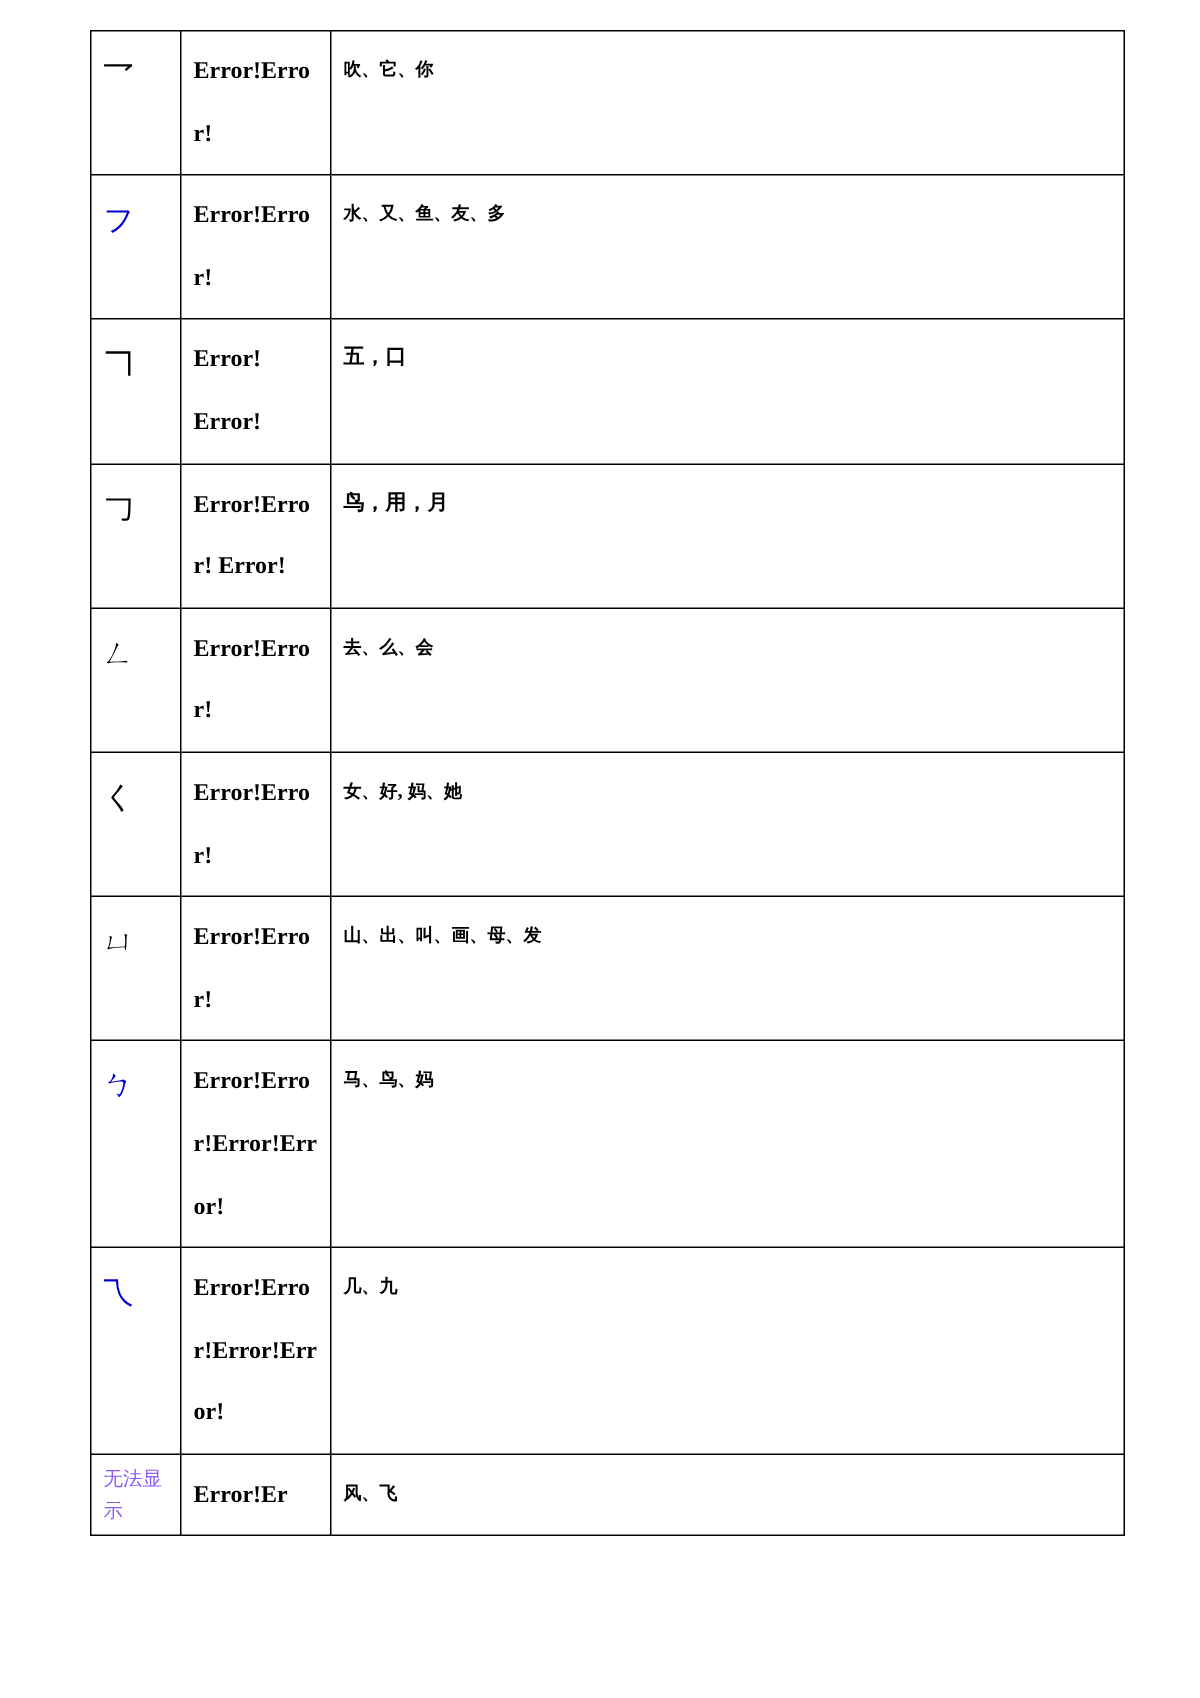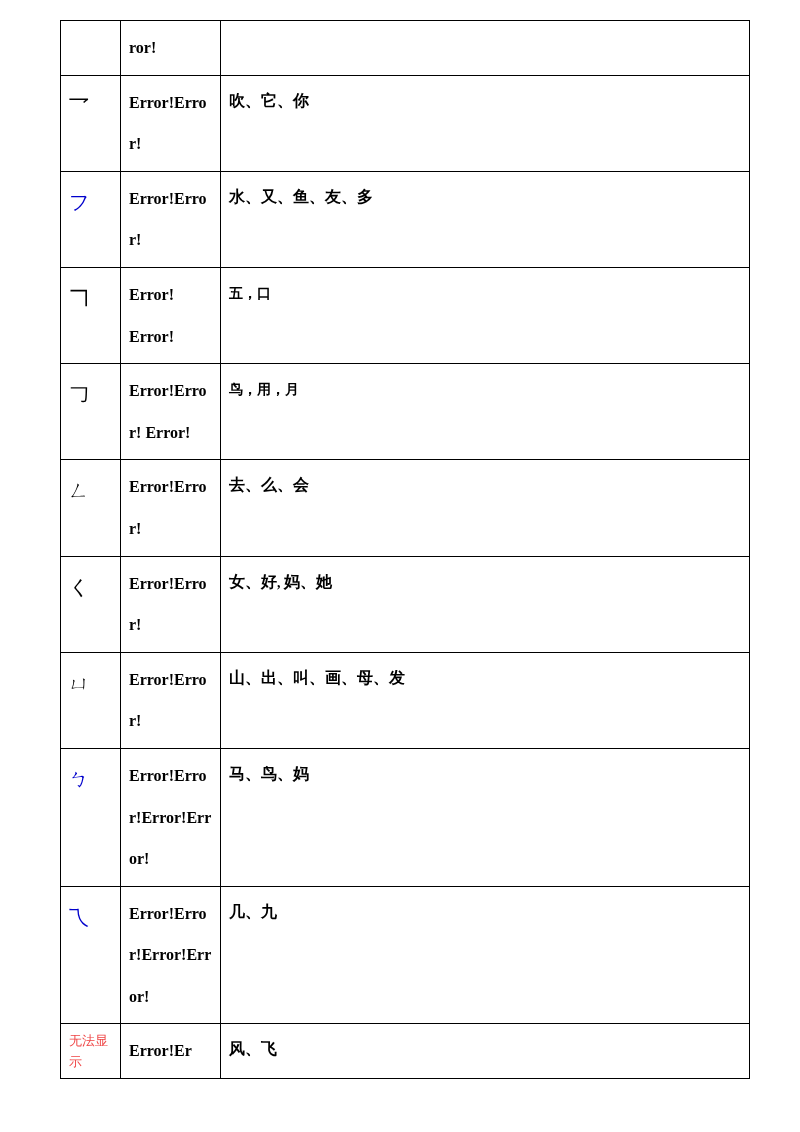--- a/index.html
+++ b/index.html
@@ -35,53 +35,48 @@
   .err {
     font-family: "Times New Roman", serif;
     font-weight: bold;
     font-size: 16px;
     word-wrap: break-word;
     line-height: 2.6;
   }
   .chars {
     font-family: "SimSun", "宋体", serif;
     font-weight: bold;
-    font-size: 16px;
+    font-size: 12px;
     margin-top: 16px;
   }
   .chars-light {
     font-family: "SimSun", "宋体", serif;
     font-weight: bold;
     font-size: 14px;
     line-height: 1.8;
   }
   .small-blue {
-    color: #ef4444;
+    color: #8b5cf6;
     font-size: 13px;
     line-height: 1.4;
   }
   .mix { font-family: "SimSun","宋体",serif; }
 </style>
 </head>
 <body>
 
 <div class="page">
 <table>
   <colgroup>
     <col class="c1">
         <col class="c2">
         <col class="c3">
   </colgroup>
   <tbody>
 
-    <tr>
-      <td><span class="stroke"></span></td>
-      <td><span class="err">ror!</span></td>
-      <td><span class="chars"></span></td>
-    </tr>
 
     <tr>
       <td><span class="stroke">乛</span></td>
       <td><span class="err">Error!Error!</span></td>
       <td><span class="chars">吹、它、你</span></td>
     </tr>
 
     <tr>
       <td><span class="stroke blue">フ</span></td>
       <td><span class="err">Error!Error!</span></td>

